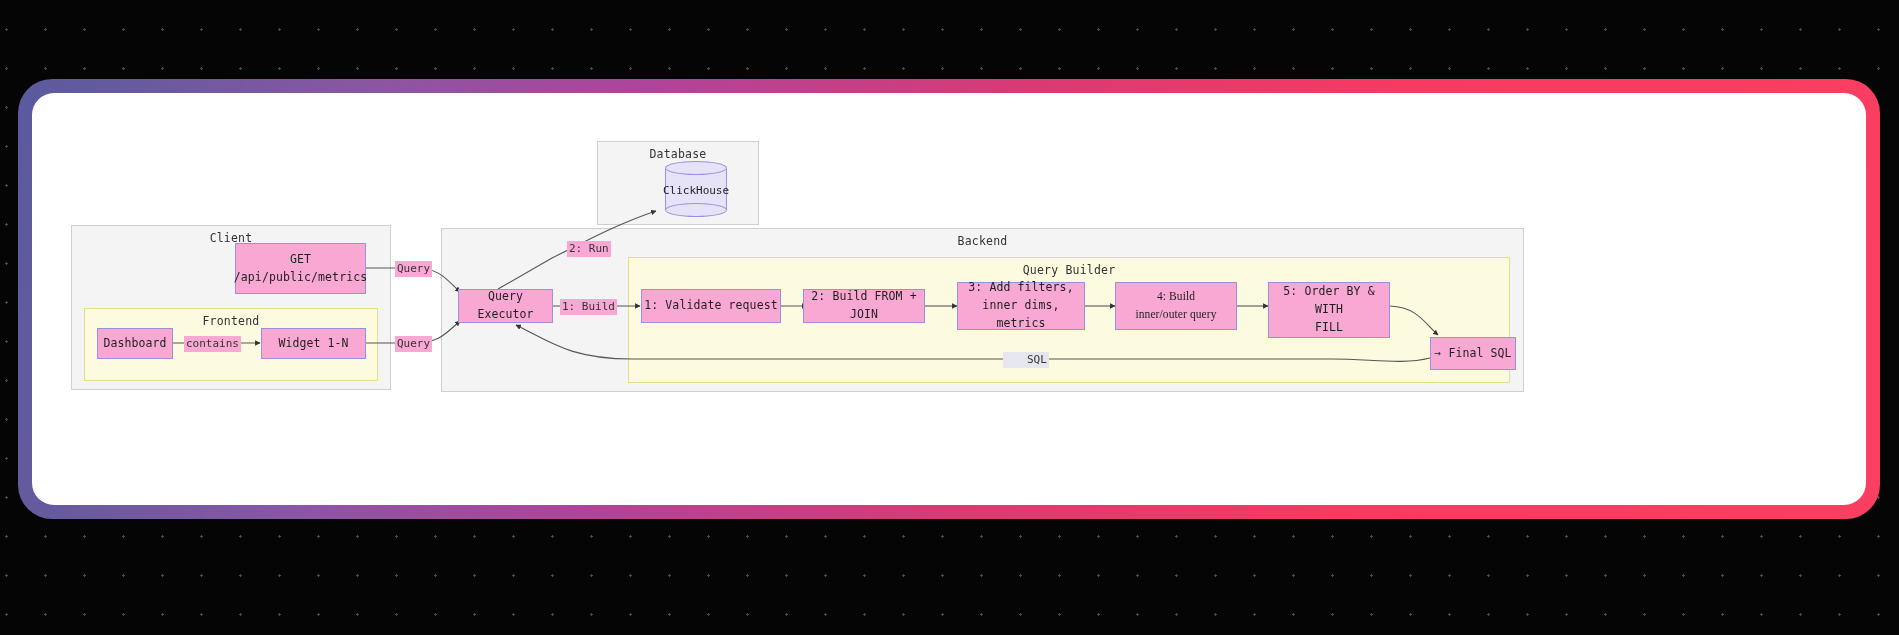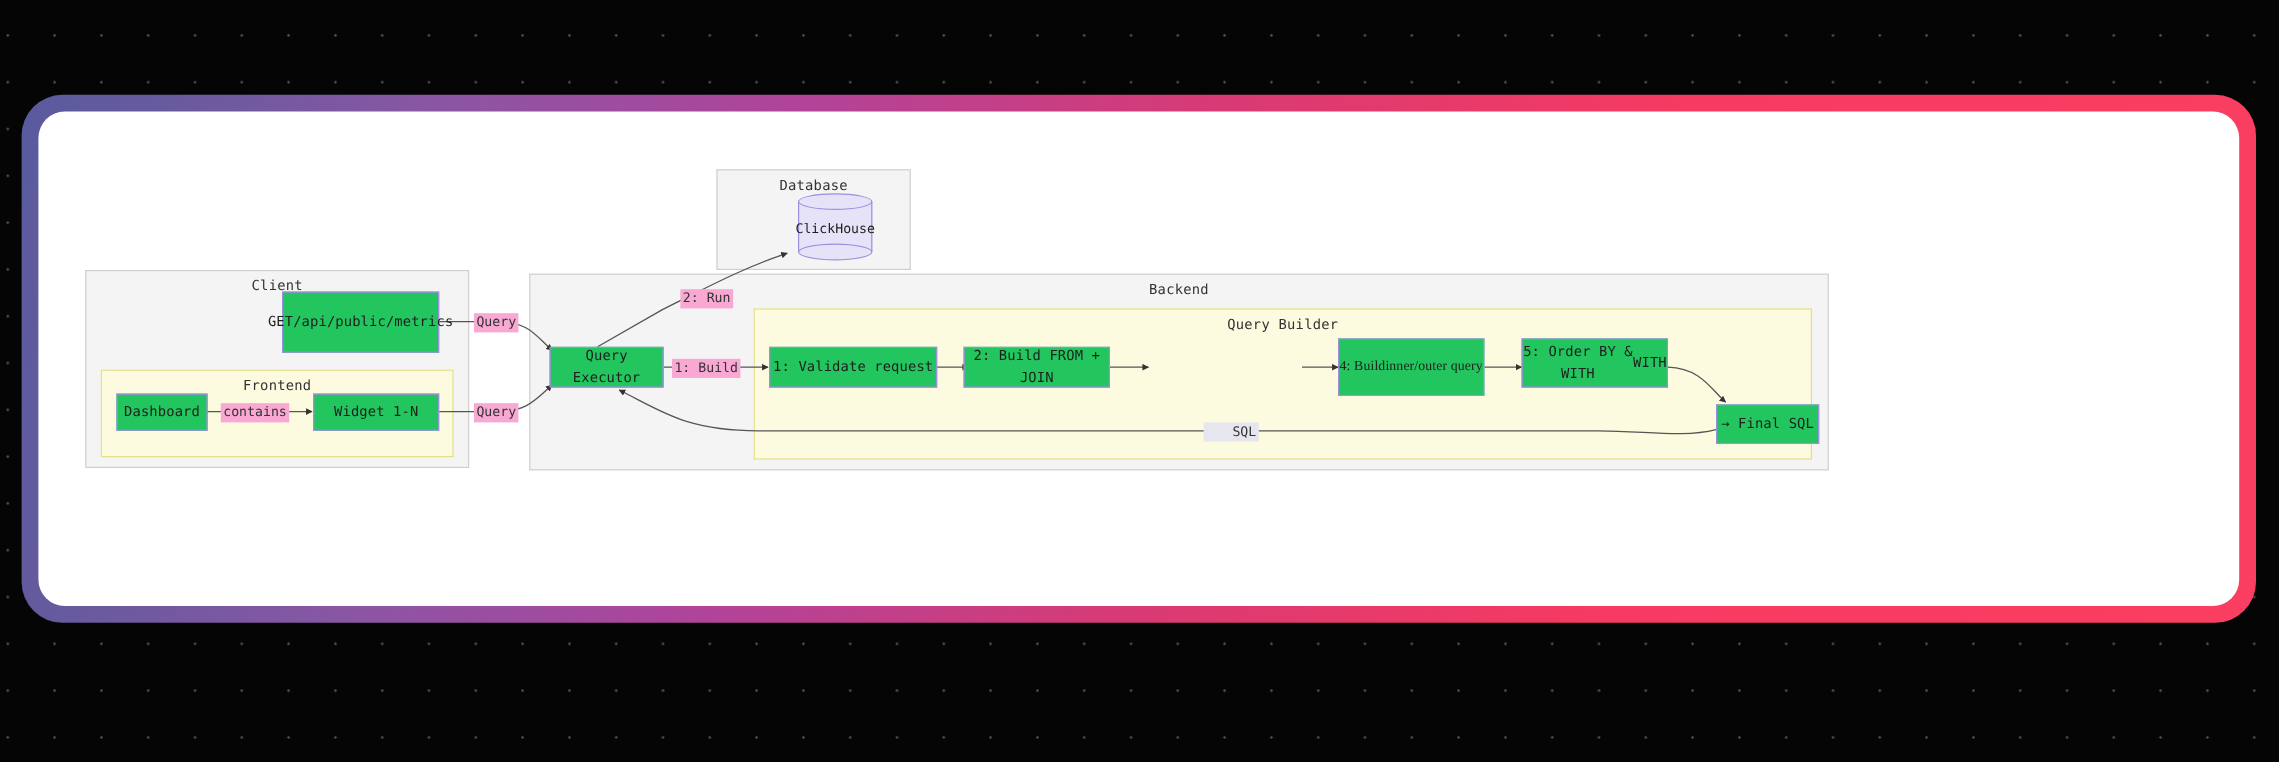--- a/index.html
+++ b/index.html
@@ -65,23 +65,24 @@
     top: 5px;
     text-align: center;
     font-size: 11.5px;
     color: #333;
     letter-spacing: .2px;
   }
 
   
   .node {
     position: absolute;
-    background: #22c55e;
+    background: #f9a8d4;
     border: 1px solid #9a90dd;
     display: flex;
+    flex-direction: column;
     align-items: center;
     justify-content: center;
     font-size: 11.5px;
     color: #1f1f1f;
     line-height: 1.55;
     text-align: center;
     letter-spacing: .1px;
   }
   .node .l2 { display: block; }
 
@@ -223,29 +224,33 @@
         </div>
 
         <div class="node" style="left:609px; top:196px; width:140px; height:34px;">
           <span>1: Validate request</span>
         </div>
 
         <div class="node" style="left:771px; top:196px; width:122px; height:34px;">
           <span>2: Build FROM + JOIN</span>
         </div>
 
+        <div class="node" style="left:925px; top:189px; width:128px; height:48px;">
+          <span>3: Add filters,</span>
+          <span class="l2">inner dims, metrics</span>
+        </div>
 
         <div class="node" style="left:1083px; top:189px; width:122px; height:48px;font-family:Liberation Serif, serif;">
           <span>4: Build</span>
           <span class="l2">inner/outer query</span>
         </div>
 
-        <div class="node" style="left:1236px; top:189px; width:122px; height:41px;">
+        <div class="node" style="left:1236px; top:189px; width:122px; height:56px;">
           <span>5: Order BY &amp; WITH</span>
-          <span class="l2">WITH</span>
+          <span class="l2">FILL</span>
         </div>
 
         <div class="node" style="left:1398px; top:244px; width:86px; height:33px;">
           <span>→ Final SQL</span>
         </div>
 
         <div class="edge-label" style="left:152px; top:243px;">contains</div>
 
         <div class="edge-label" style="left:363px; top:168px;">Query</div>
 

